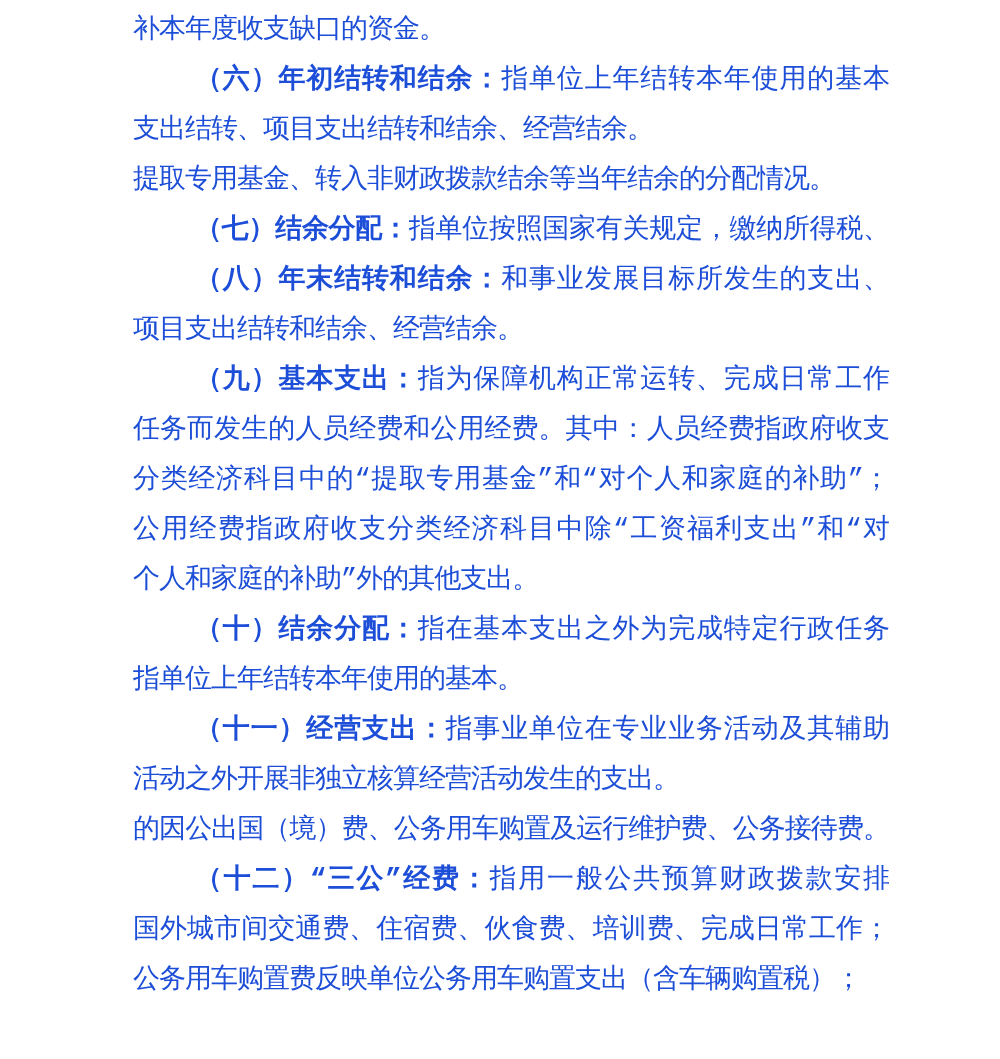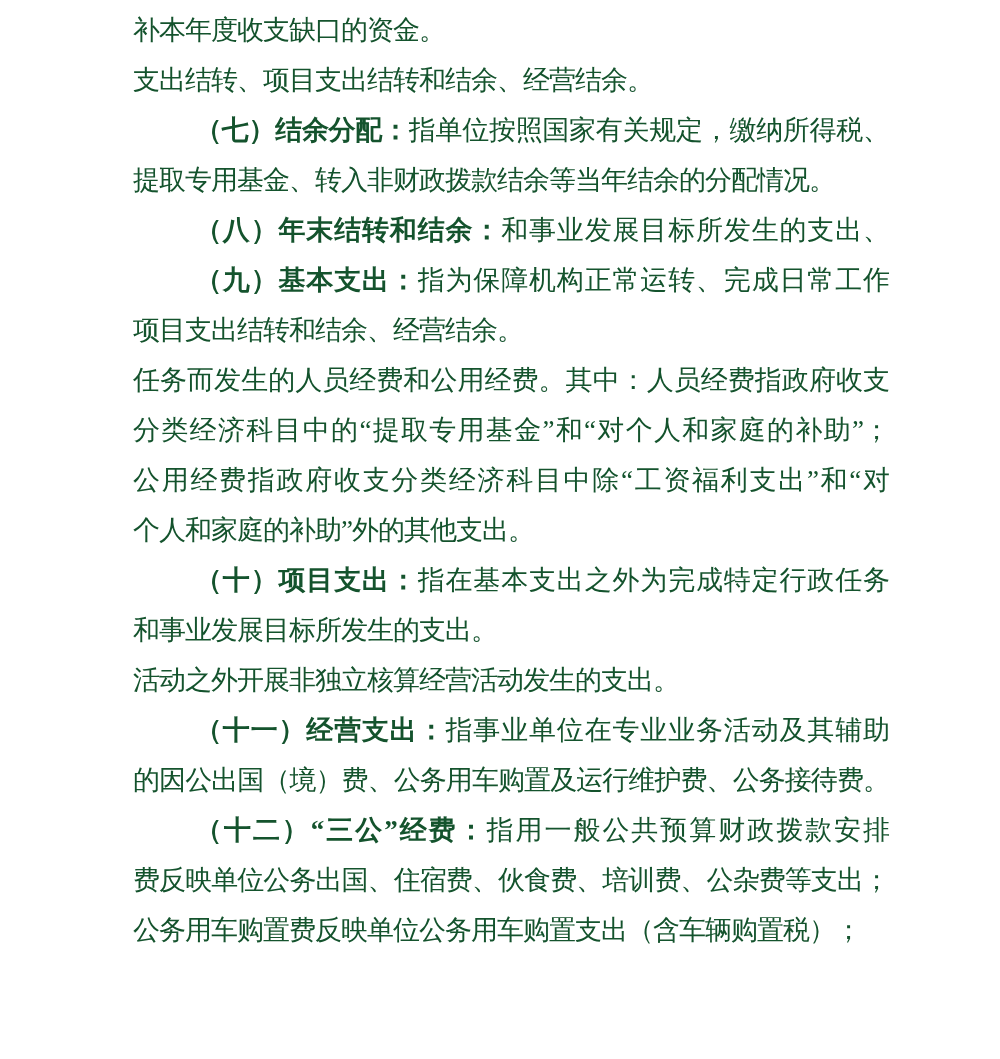--- a/index.html
+++ b/index.html
@@ -6,22 +6,22 @@
     margin: 0;
     padding: 0;
     background: #ffffff;
   }
   .page {
     position: relative;
     width: 1000px;
     height: 1059px;
     background: #ffffff;
     overflow: hidden;
-    font-family: Liberation Serif, serif;
-    color: #14532d;
+    font-family: Liberation Mono, monospace;
+    color: #1d4ed8;
   }
   .text-block {
     position: absolute;
     left: 133px;
     top: 5px;
     width: 756px;
   }
   .line {
     height: 50px;
     line-height: 50px;
@@ -41,32 +41,33 @@
   .lead {
     font-weight: 700;
   }
 </style>
 </head>
 <body>
 
 <div class="page">
   <div class="text-block">
       <div class="line"><span>补本年度收支缺口的资金。</span></div>
+      <div class="line indent fill"><span class="lead">（六）年初结转和结余：</span><span>指单位上年结转本年使用的基本</span></div>
       <div class="line"><span>支出结转、项目支出结转和结余、经营结余。</span></div>
+      <div class="line"><span>提取专用基金、转入非财政拨款结余等当年结余的分配情况。</span></div>
       <div class="line indent fill"><span class="lead">（七）结余分配：</span><span>指单位按照国家有关规定，缴纳所得税、</span></div>
-      <div class="line"><span>提取专用基金、转入非财政拨款结余等当年结余的分配情况。</span></div>
       <div class="line indent fill"><span class="lead">（八）年末结转和结余：</span><span>和事业发展目标所发生的支出、</span></div>
+      <div class="line"><span>项目支出结转和结余、经营结余。</span></div>
       <div class="line indent fill"><span class="lead">（九）基本支出：</span><span>指为保障机构正常运转、完成日常工作</span></div>
-      <div class="line"><span>项目支出结转和结余、经营结余。</span></div>
       <div class="line fill"><span>任务而发生的人员经费和公用经费。其中：人员经费指政府收支</span></div>
       <div class="line fill"><span>分类经济科目中的“提取专用基金”和“对个人和家庭的补助”；</span></div>
       <div class="line fill"><span>公用经费指政府收支分类经济科目中除“工资福利支出”和“对</span></div>
       <div class="line"><span>个人和家庭的补助”外的其他支出。</span></div>
-      <div class="line indent fill"><span class="lead">（十）项目支出：</span><span>指在基本支出之外为完成特定行政任务</span></div>
-      <div class="line"><span>和事业发展目标所发生的支出。</span></div>
+      <div class="line indent fill"><span class="lead">（十）结余分配：</span><span>指在基本支出之外为完成特定行政任务</span></div>
+      <div class="line"><span>指单位上年结转本年使用的基本。</span></div>
+      <div class="line indent fill"><span class="lead">（十一）经营支出：</span><span>指事业单位在专业业务活动及其辅助</span></div>
       <div class="line"><span>活动之外开展非独立核算经营活动发生的支出。</span></div>
-      <div class="line indent fill"><span class="lead">（十一）经营支出：</span><span>指事业单位在专业业务活动及其辅助</span></div>
       <div class="line fill"><span>的因公出国（境）费、公务用车购置及运行维护费、公务接待费。</span></div>
       <div class="line indent fill"><span class="lead">（十二）“三公”经费：</span><span>指用一般公共预算财政拨款安排</span></div>
-      <div class="line fill"><span>费反映单位公务出国、住宿费、伙食费、培训费、公杂费等支出；</span></div>
+      <div class="line fill"><span>国外城市间交通费、住宿费、伙食费、培训费、完成日常工作；</span></div>
       <div class="line"><span>公务用车购置费反映单位公务用车购置支出（含车辆购置税）；</span></div>
     </div>
 </div>
 
 </body></html>

